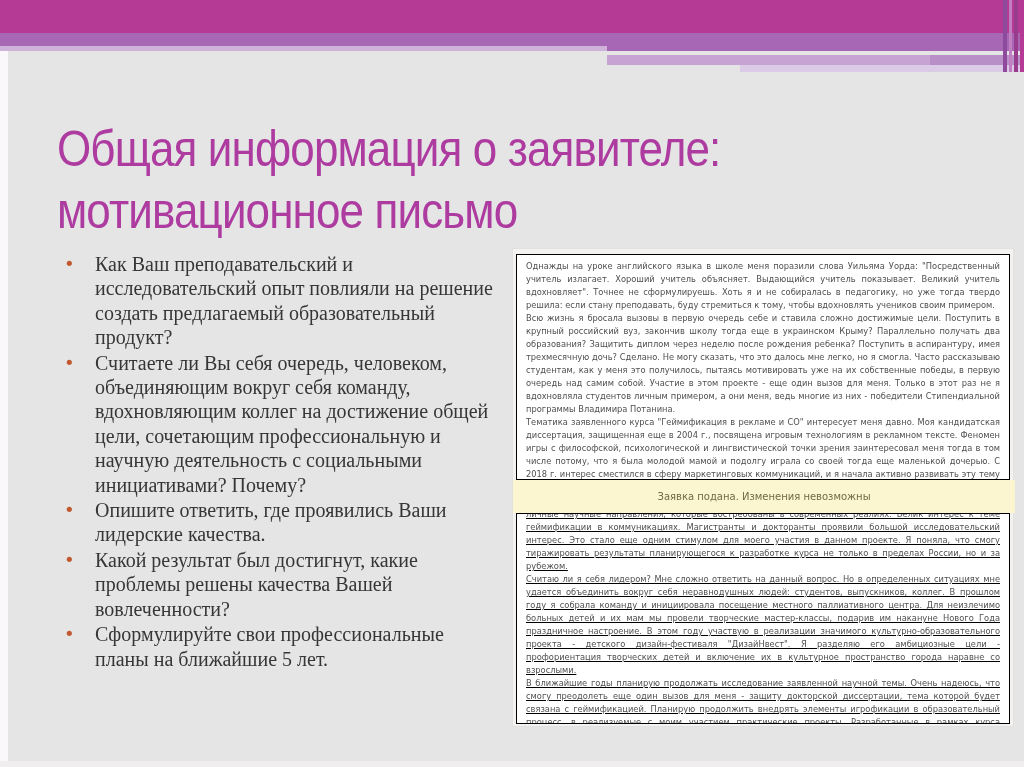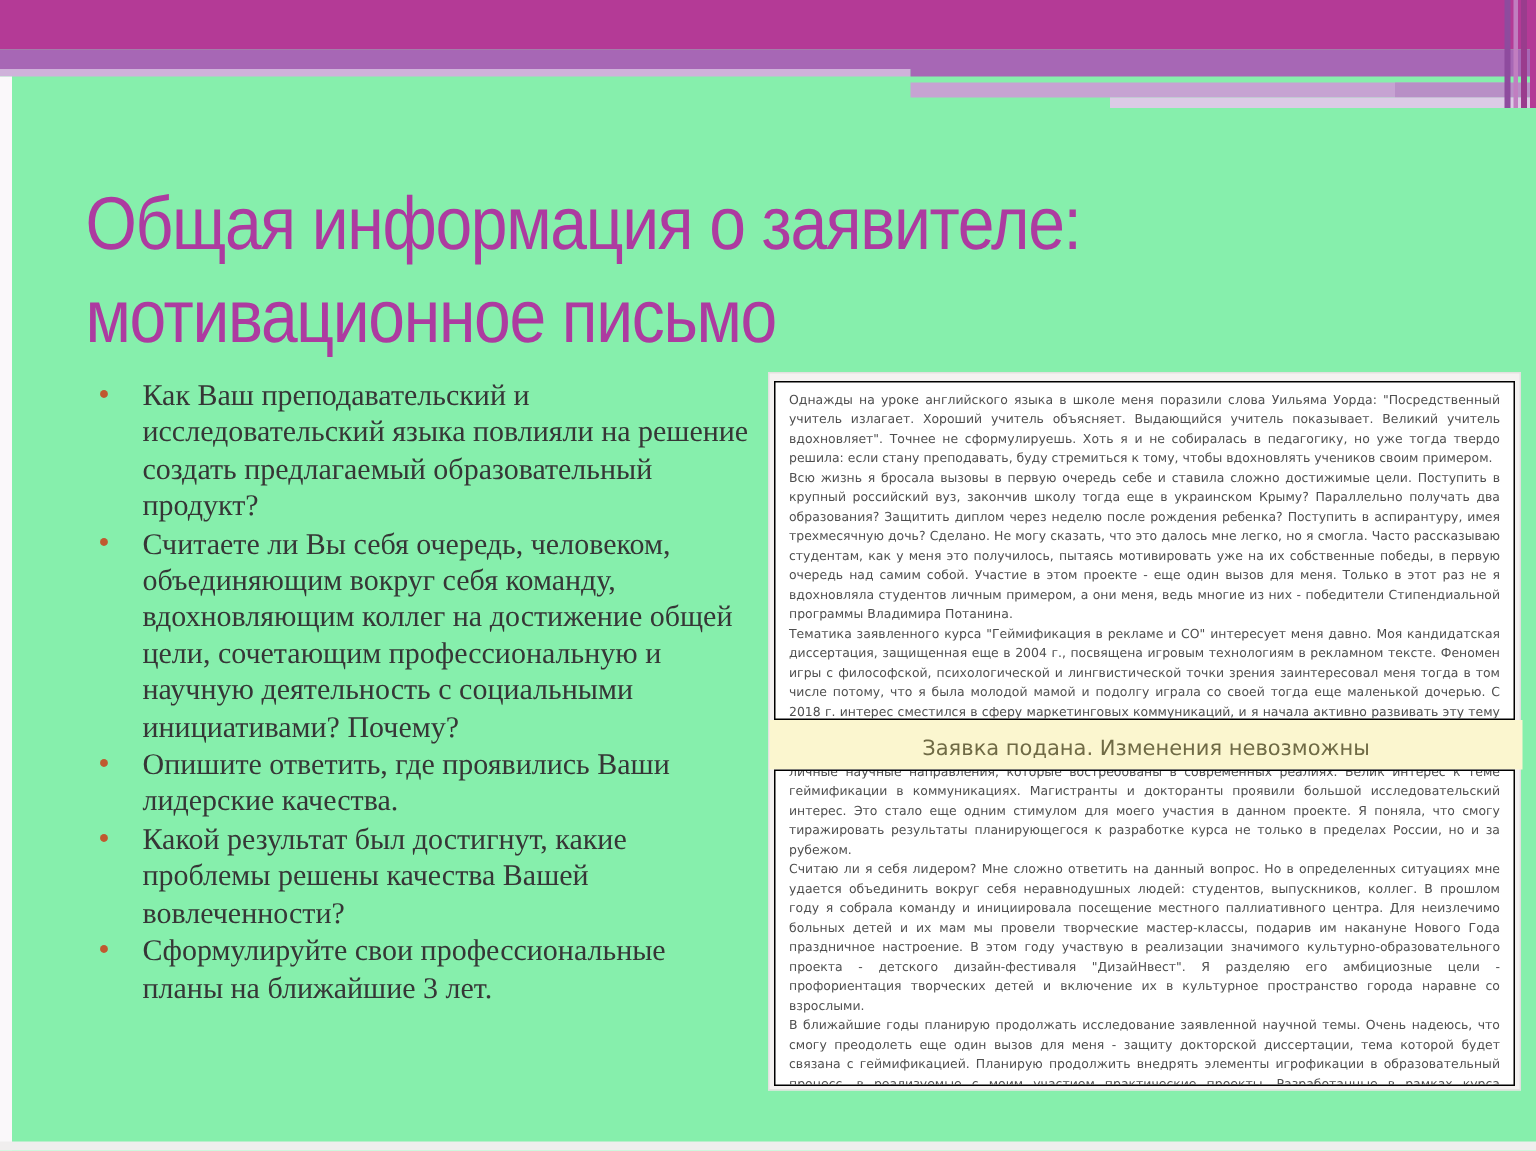--- a/index.html
+++ b/index.html
@@ -1,17 +1,17 @@
 <!DOCTYPE html>
 <html><head>
 <meta charset="utf-8">
 <style>
   html,body{margin:0;padding:0;background:#ffffff;}
   .slide{
-    position:relative;width:1024px;height:767px;background:#86efac;
+    position:relative;width:1024px;height:767px;background:#e5e5e5;
     overflow:hidden;font-family:"Liberation Sans",sans-serif;
   }
   
   .bar{position:absolute;}
   .bar-magenta{left:0;top:0;width:1024px;height:33px;background:#b43a96;}
   .bar-purple{left:0;top:33px;width:1024px;height:13px;background:#a767b5;}
   .bar-lav-left{left:0;top:46px;width:607px;height:5px;background:#cfb2da;}
   .bar-purple-right{left:607px;top:46px;width:417px;height:5px;background:#a767b5;}
   .bar-lav-right{left:607px;top:55px;width:400px;height:10px;background:#c6a3d2;}
   .bar-lav-right2{left:930px;top:55px;width:94px;height:10px;background:#b88fc6;}
@@ -58,23 +58,23 @@
   .box p{
     margin:0;font-size:8.3px;line-height:13px;color:#4f4f4f;
     text-align:justify;
   }
   .box1{top:5px;height:226px;padding:5px 9px 0 9px;}
   .banner{
     position:absolute;left:0;top:231px;width:502px;height:33px;
     background:#fbf6cf;text-align:center;
   }
   .banner span{
-    display:inline-block;margin-top:11px;font-size:14px;color:#6f6a45;
+    display:inline-block;margin-top:11px;font-size:10px;color:#6f6a45;
   }
-  .box2{top:264px;height:211px;padding:0 9px 0 9px;}
+  .box2{top:264px;height:211px;padding:0 9px 0 9px;text-decoration:underline;}
   .box2 .clip-top{margin-top:-6px;}
 </style>
 </head>
 <body>
 
 <div class="slide">
 
   <div class="bar bar-magenta"></div>
   <div class="bar bar-purple"></div>
   <div class="bar bar-lav-left"></div>
@@ -90,37 +90,37 @@
   <div class="bottom-strip"></div>
 
   <h1 class="title">
     <span>Общая информация о заявителе:</span>
     <span>мотивационное письмо</span>
   </h1>
 
   <ul class="bullets">
     <li>
       <span class="dot">•</span>
-      <span>Как Ваш преподавательский и исследовательский языка повлияли на решение создать предлагаемый образовательный продукт?</span>
+      <span>Как Ваш преподавательский и исследовательский опыт повлияли на решение создать предлагаемый образовательный продукт?</span>
     </li>
     <li>
       <span class="dot">•</span>
       <span>Считаете ли Вы себя очередь, человеком, объединяющим вокруг себя команду, вдохновляющим коллег на достижение общей цели, сочетающим профессиональную и научную деятельность с социальными инициативами? Почему?</span>
     </li>
     <li>
       <span class="dot">•</span>
       <span>Опишите ответить, где проявились Ваши лидерские качества.</span>
     </li>
     <li>
       <span class="dot">•</span>
       <span>Какой результат был достигнут, какие проблемы решены качества Вашей вовлеченности?</span>
     </li>
     <li>
       <span class="dot">•</span>
-      <span>Сформулируйте свои профессиональные планы на ближайшие 3 лет.</span>
+      <span>Сформулируйте свои профессиональные планы на ближайшие 5 лет.</span>
     </li>
   </ul>
 
   <div class="panel">
     <div class="box box1">
       <p>Однажды на уроке английского языка  в школе меня поразили слова Уильяма Уорда: "Посредственный учитель излагает. Хороший учитель объясняет. Выдающийся учитель показывает. Великий учитель вдохновляет". Точнее не сформулируешь. Хоть я и не собиралась в педагогику, но уже тогда твердо решила: если стану преподавать, буду стремиться к тому, чтобы вдохновлять учеников своим примером.</p>
       <p>Всю жизнь я бросала вызовы в первую очередь себе и ставила сложно достижимые цели. Поступить в крупный российский вуз, закончив школу тогда еще в украинском Крыму?  Параллельно получать два образования? Защитить диплом через неделю после рождения ребенка? Поступить в аспирантуру, имея трехмесячную дочь?  Сделано. Не могу сказать, что это далось мне легко, но я смогла. Часто рассказываю студентам, как у меня это получилось, пытаясь мотивировать уже на их собственные победы, в первую очередь над самим собой. Участие в этом проекте - еще один вызов для меня. Только в этот раз не я вдохновляла студентов личным примером, а они меня, ведь многие из них  - победители Стипендиальной программы Владимира Потанина.</p>
       <p>Тематика заявленного курса "Геймификация в рекламе и СО" интересует меня давно. Моя кандидатская диссертация, защищенная еще в 2004 г., посвящена игровым технологиям в рекламном тексте.  Феномен игры с философской, психологической и лингвистической точки зрения заинтересовал меня  тогда в том числе потому, что я была молодой мамой и подолгу играла со своей тогда еще маленькой дочерью. С 2018 г. интерес сместился в сферу маркетинговых коммуникаций, и я начала активно развивать эту тему в своих научных публикациях и предлагать ее для исследования своим дипломникам-бакалаврам и магистрантам. Стала внедрять элементы игрофикации в процесс обучения, отмечая</p>
     </div>
     <div class="banner">

